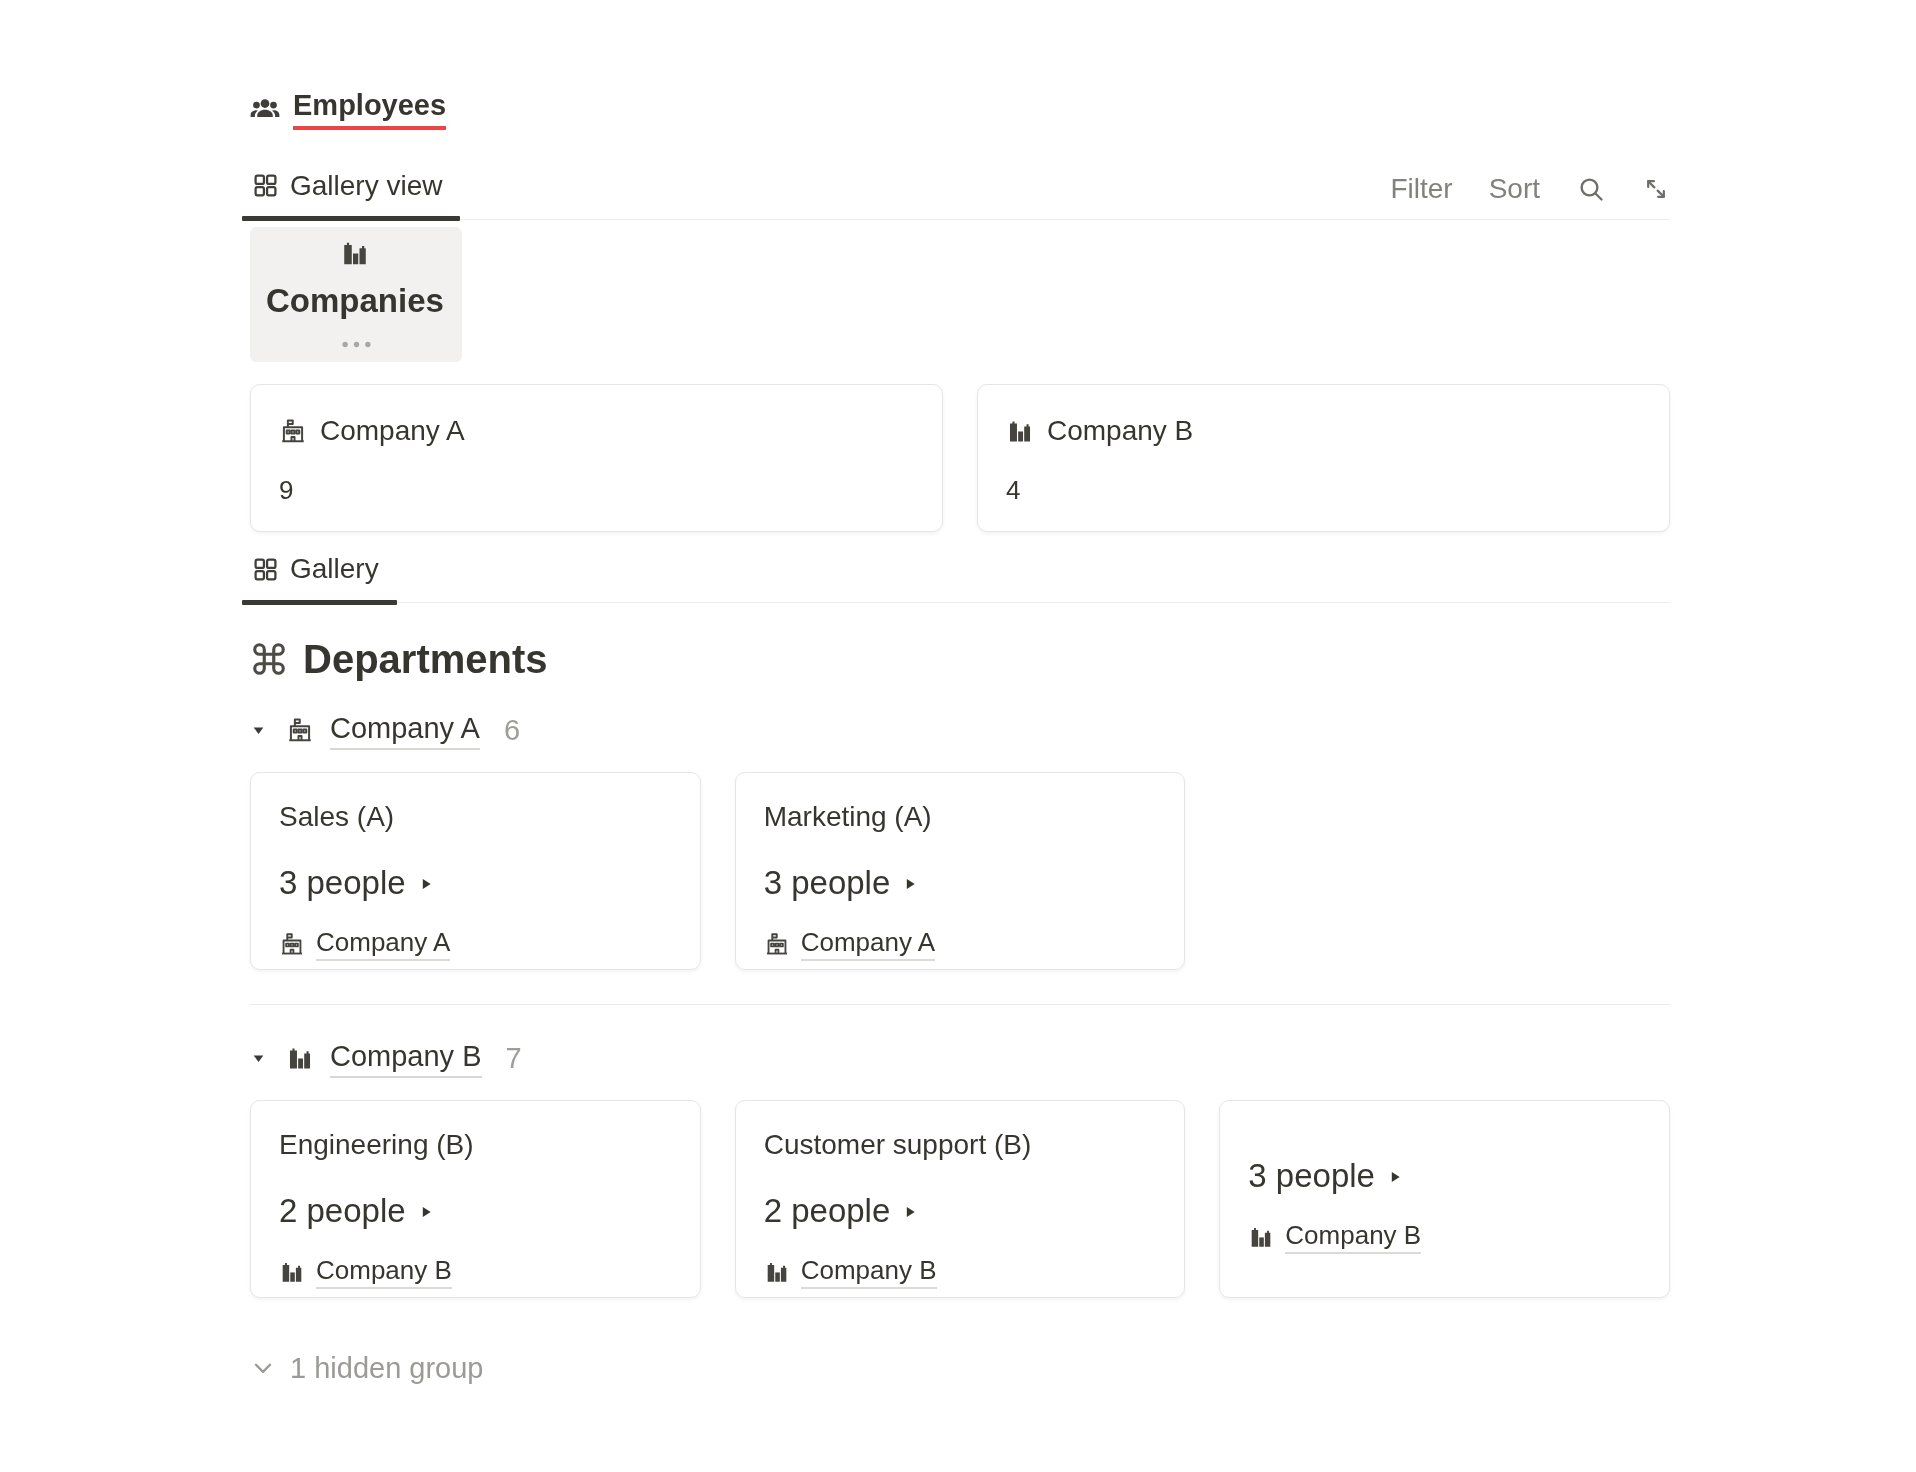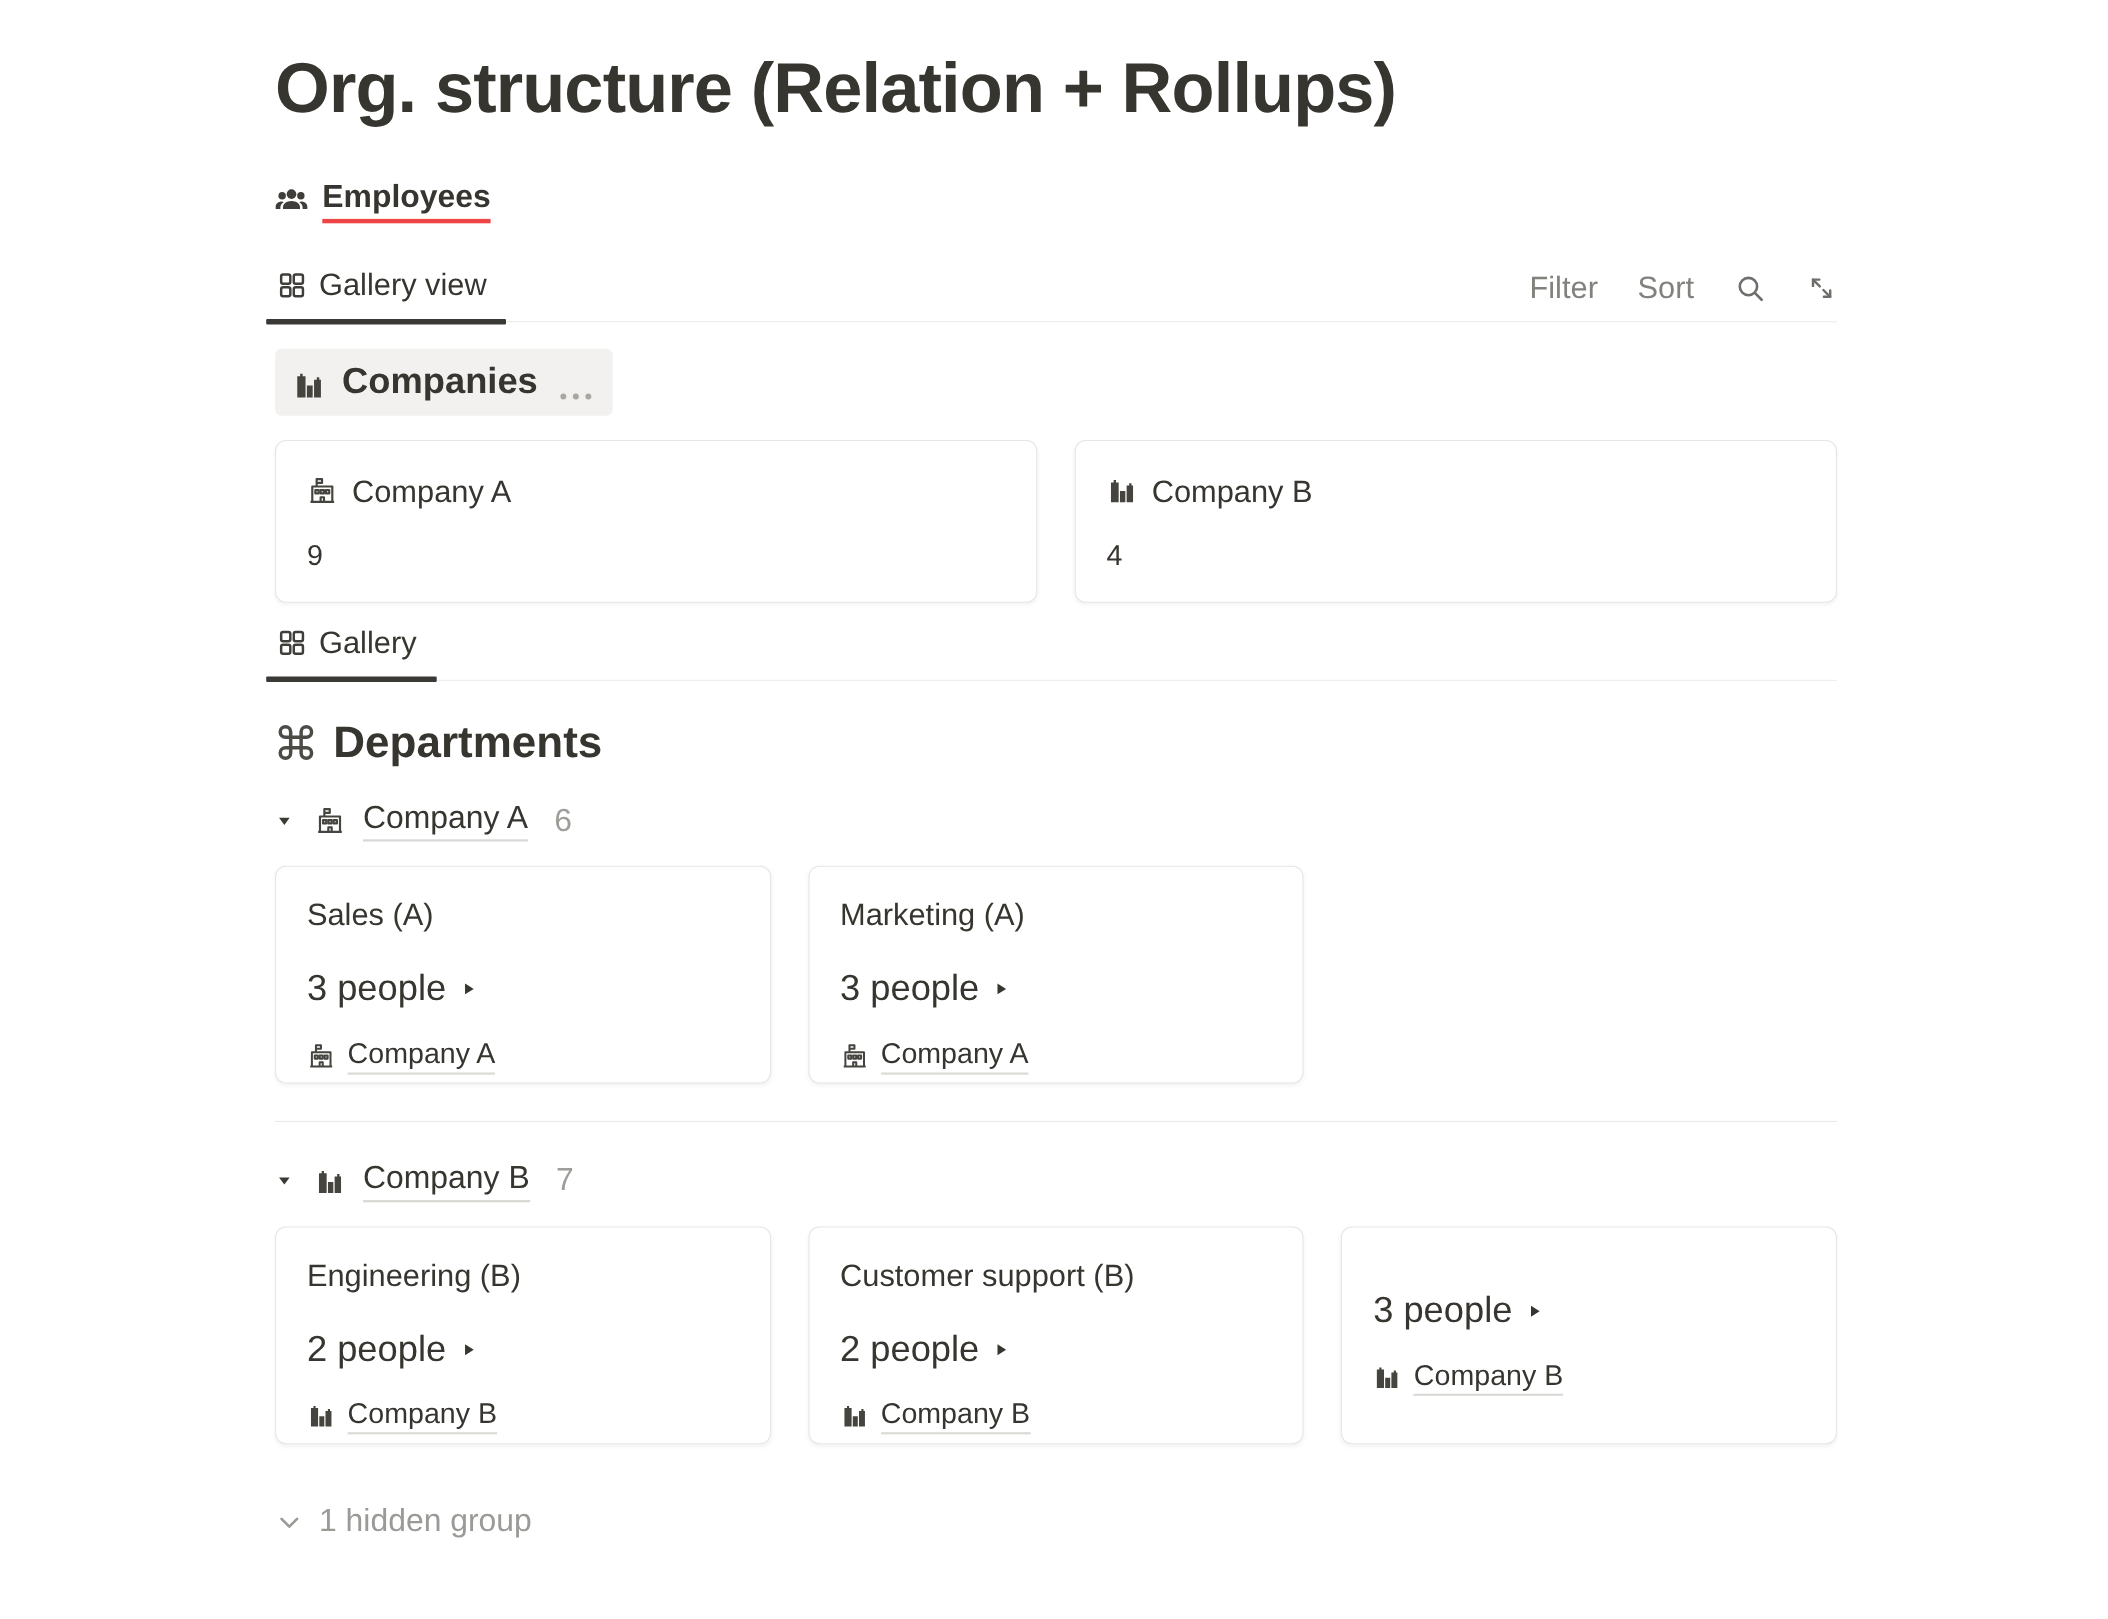--- a/index.html
+++ b/index.html
@@ -21,21 +21,21 @@
   .db-title-label { font-size:29px; font-weight:600; padding-bottom:3px; border-bottom:4px solid #ef4444; line-height:1.2; }
 
   .view-bar { margin-top:40px; display:flex; justify-content:space-between; align-items:flex-start; border-bottom:1px solid #ededeb; }
   .view-bar.second { margin-top:21px; }
   .tab { position:relative; display:inline-flex; align-items:center; gap:11px; font-size:28px; font-weight:500; padding:0 4px 17px 2px; }
   .tab.active::after { content:""; position:absolute; left:-8px; right:-14px; bottom:-2.5px; height:5px; background:#3a3935; border-radius:1px; }
   .toolbar { display:flex; align-items:center; gap:36px; color:#82817d; font-size:28px; padding-top:3px; }
   .toolbar .icon { color:#6f6e6a; }
   .toolbar-btn { cursor:default; }
 
-  .section-chip { margin-top:24px; display:inline-flex; align-items:flex-end; gap:15px; background:#f2f1ef; border-radius:6px; padding:11px 18px 13px 16px; }
+  .section-chip { margin-top:7px; display:inline-flex; align-items:center; gap:15px; background:#f2f1ef; border-radius:6px; padding:11px 18px 13px 16px;flex-direction:column; }
   .section-chip-title { font-size:33px; font-weight:700; line-height:1.1; }
   .dots { color:#a8a7a2; display:inline-flex; margin-left:4px; padding-top:6px; }
 
   .grid { display:grid; gap:34px; margin-top:22px; }
   .cols2 { grid-template-columns:repeat(2,1fr); }
   .cols3 { grid-template-columns:repeat(3,1fr); }
 
   .card { box-sizing:border-box; background:#fff; border:1px solid #e7e6e3; border-radius:10px;
           box-shadow:0 2px 4px rgba(15,15,15,0.05); padding:26px 28px; }
   .company-card { height:148px; padding-top:29px; }
@@ -60,21 +60,20 @@
   .divider { margin-top:34px; border-top:1px solid #e9e9e7; height:0; }
   .group-header.after-divider { margin-top:34px; }
 
   .hidden-group { margin-top:54px; display:flex; align-items:center; gap:14px; color:#9b9a97; font-size:29px; }
 </style>
 </head>
 <body>
 
 <div class="content">
 
-  <h1 class="page-title">Org. structure (Relation + Rollups)</h1>
 
   <div class="db-title-row">
     <span class="icon dark-ic">
       <svg width="30" height="30" viewBox="0 0 24 24" fill="currentColor">
         <circle cx="12" cy="7.6" r="3.5"></circle>
         <path d="M12 12.6c-3.6 0-6.2 2-6.2 4.6v1.2h12.4v-1.2c0-2.6-2.6-4.6-6.2-4.6z"></path>
         <circle cx="5.2" cy="8.8" r="2.7"></circle>
         <path d="M5.2 12.9c-2.8 0-4.7 1.6-4.7 3.7v1.8h3.4v-1c0-1.7.9-3.1 2.4-4-.5-.3-1-.5-1.1-.5z"></path>
         <circle cx="18.8" cy="8.8" r="2.7"></circle>
         <path d="M18.8 12.9c2.8 0 4.7 1.6 4.7 3.7v1.8h-3.4v-1c0-1.7-.9-3.1-2.4-4 .5-.3 1-.5 1.1-.5z"></path>

